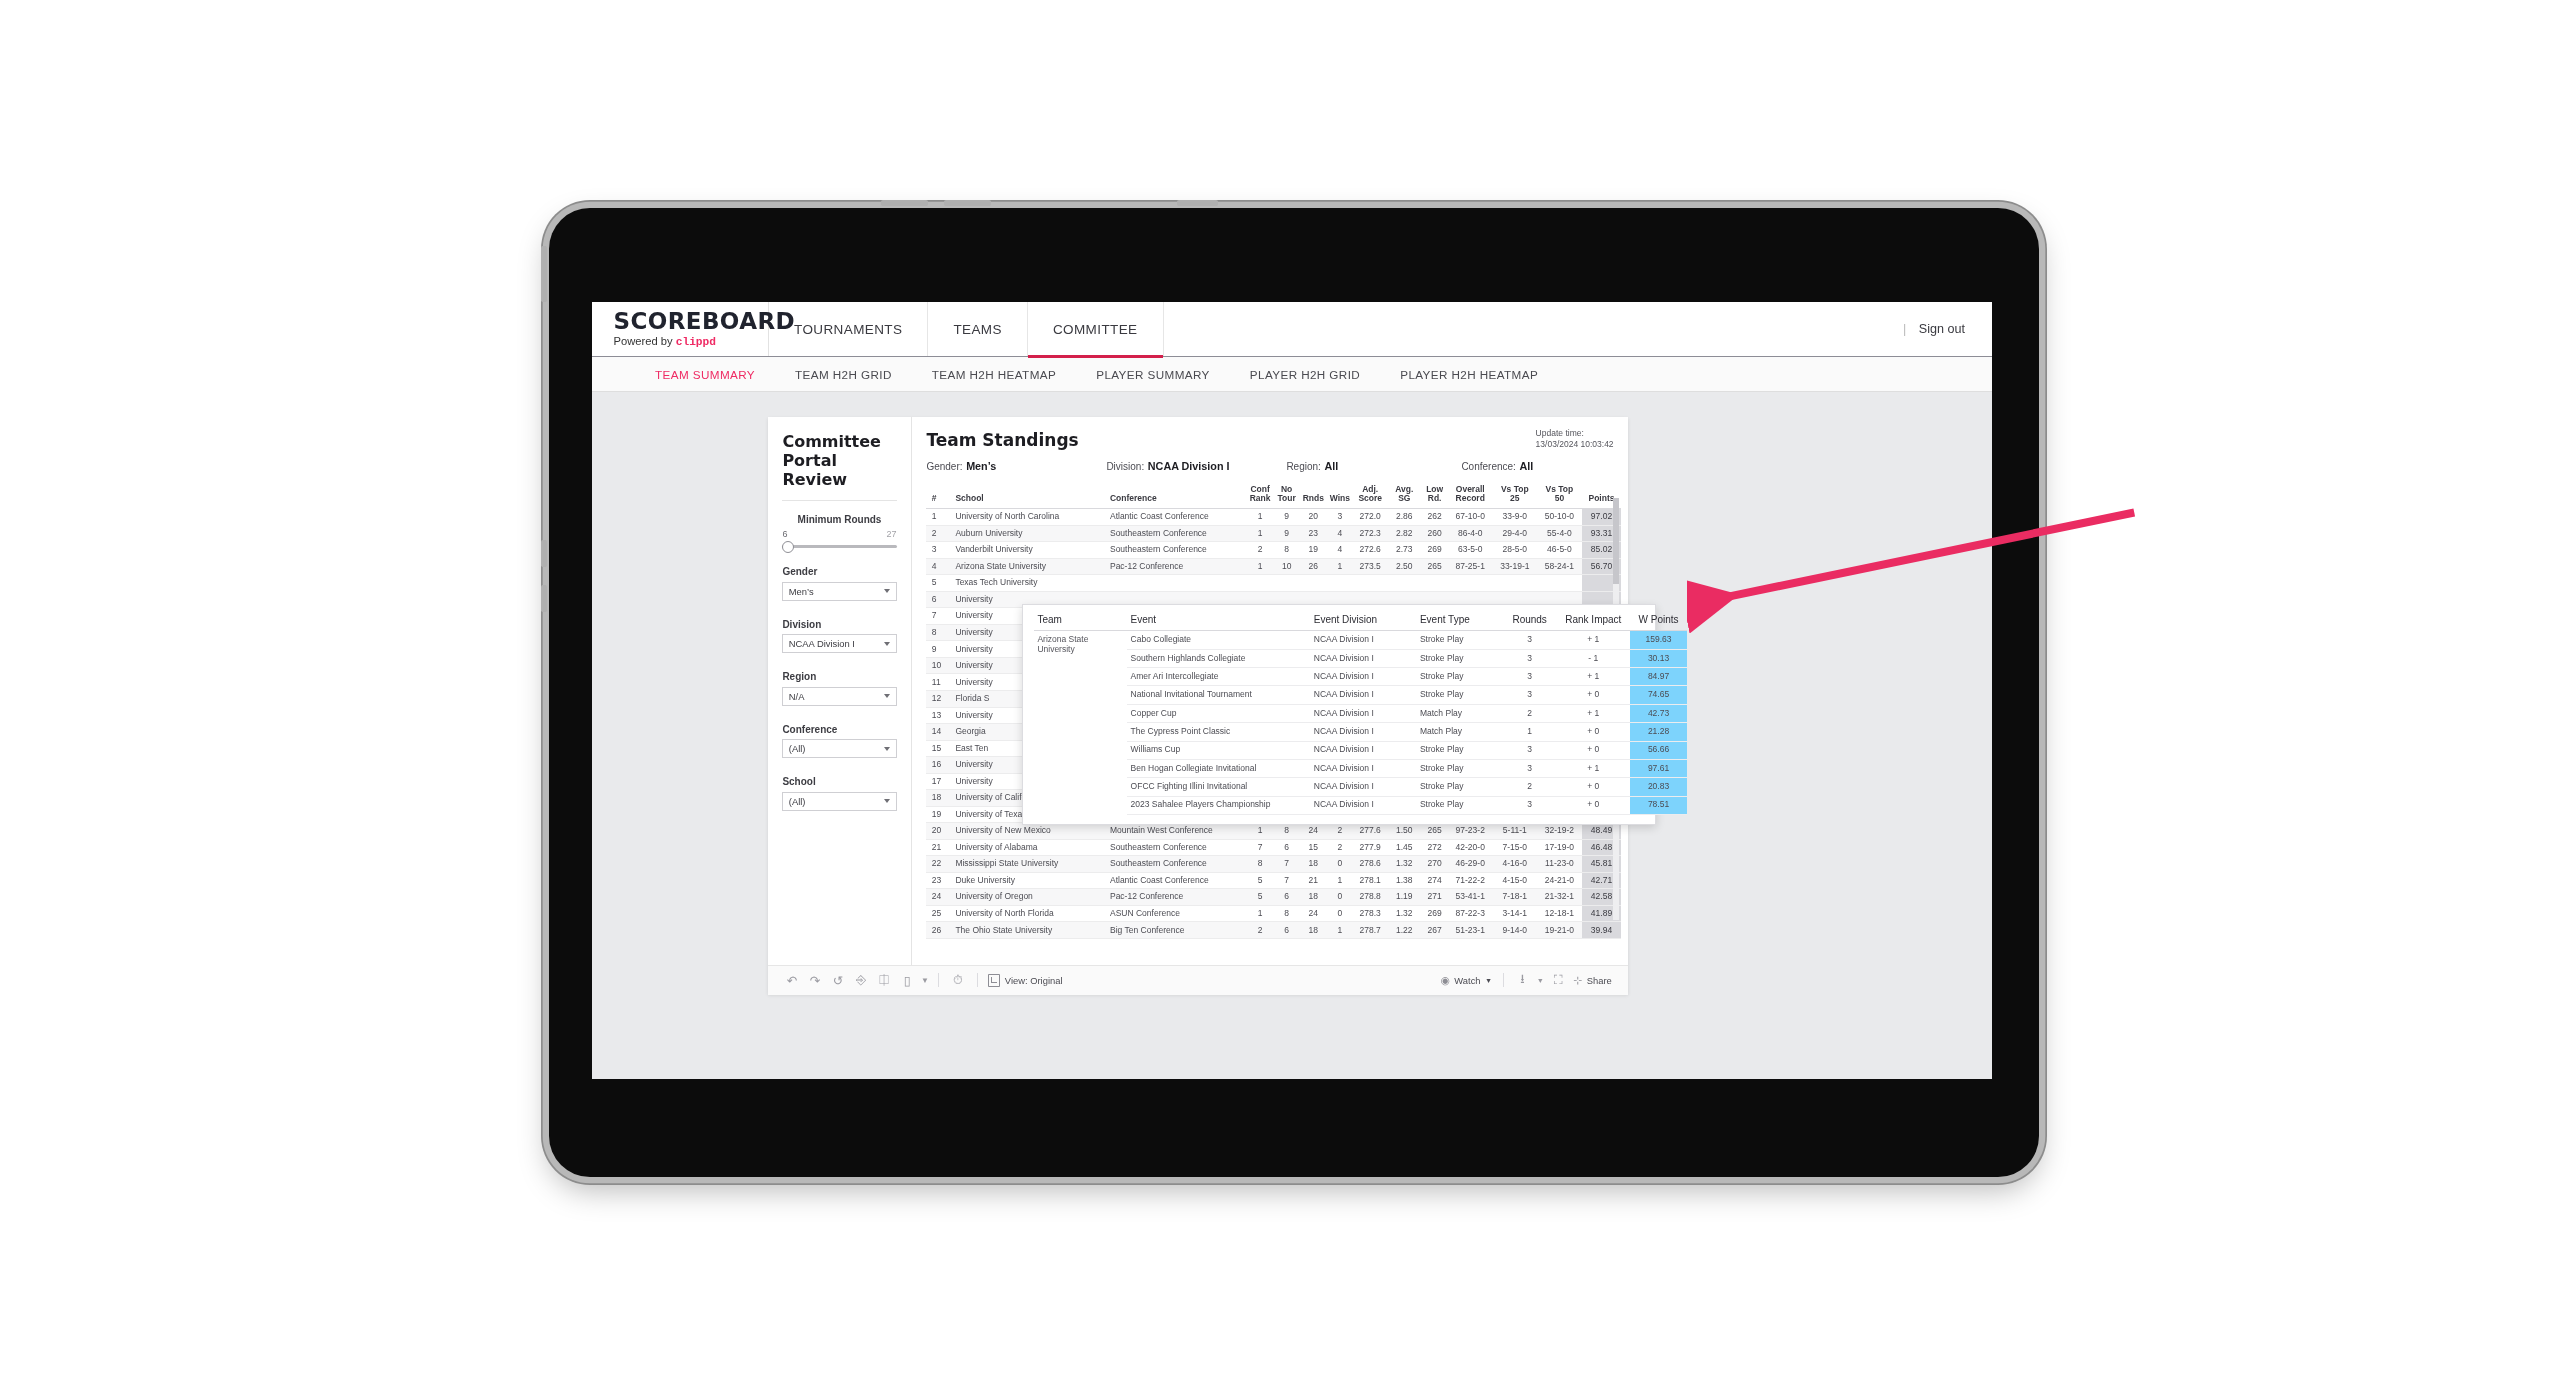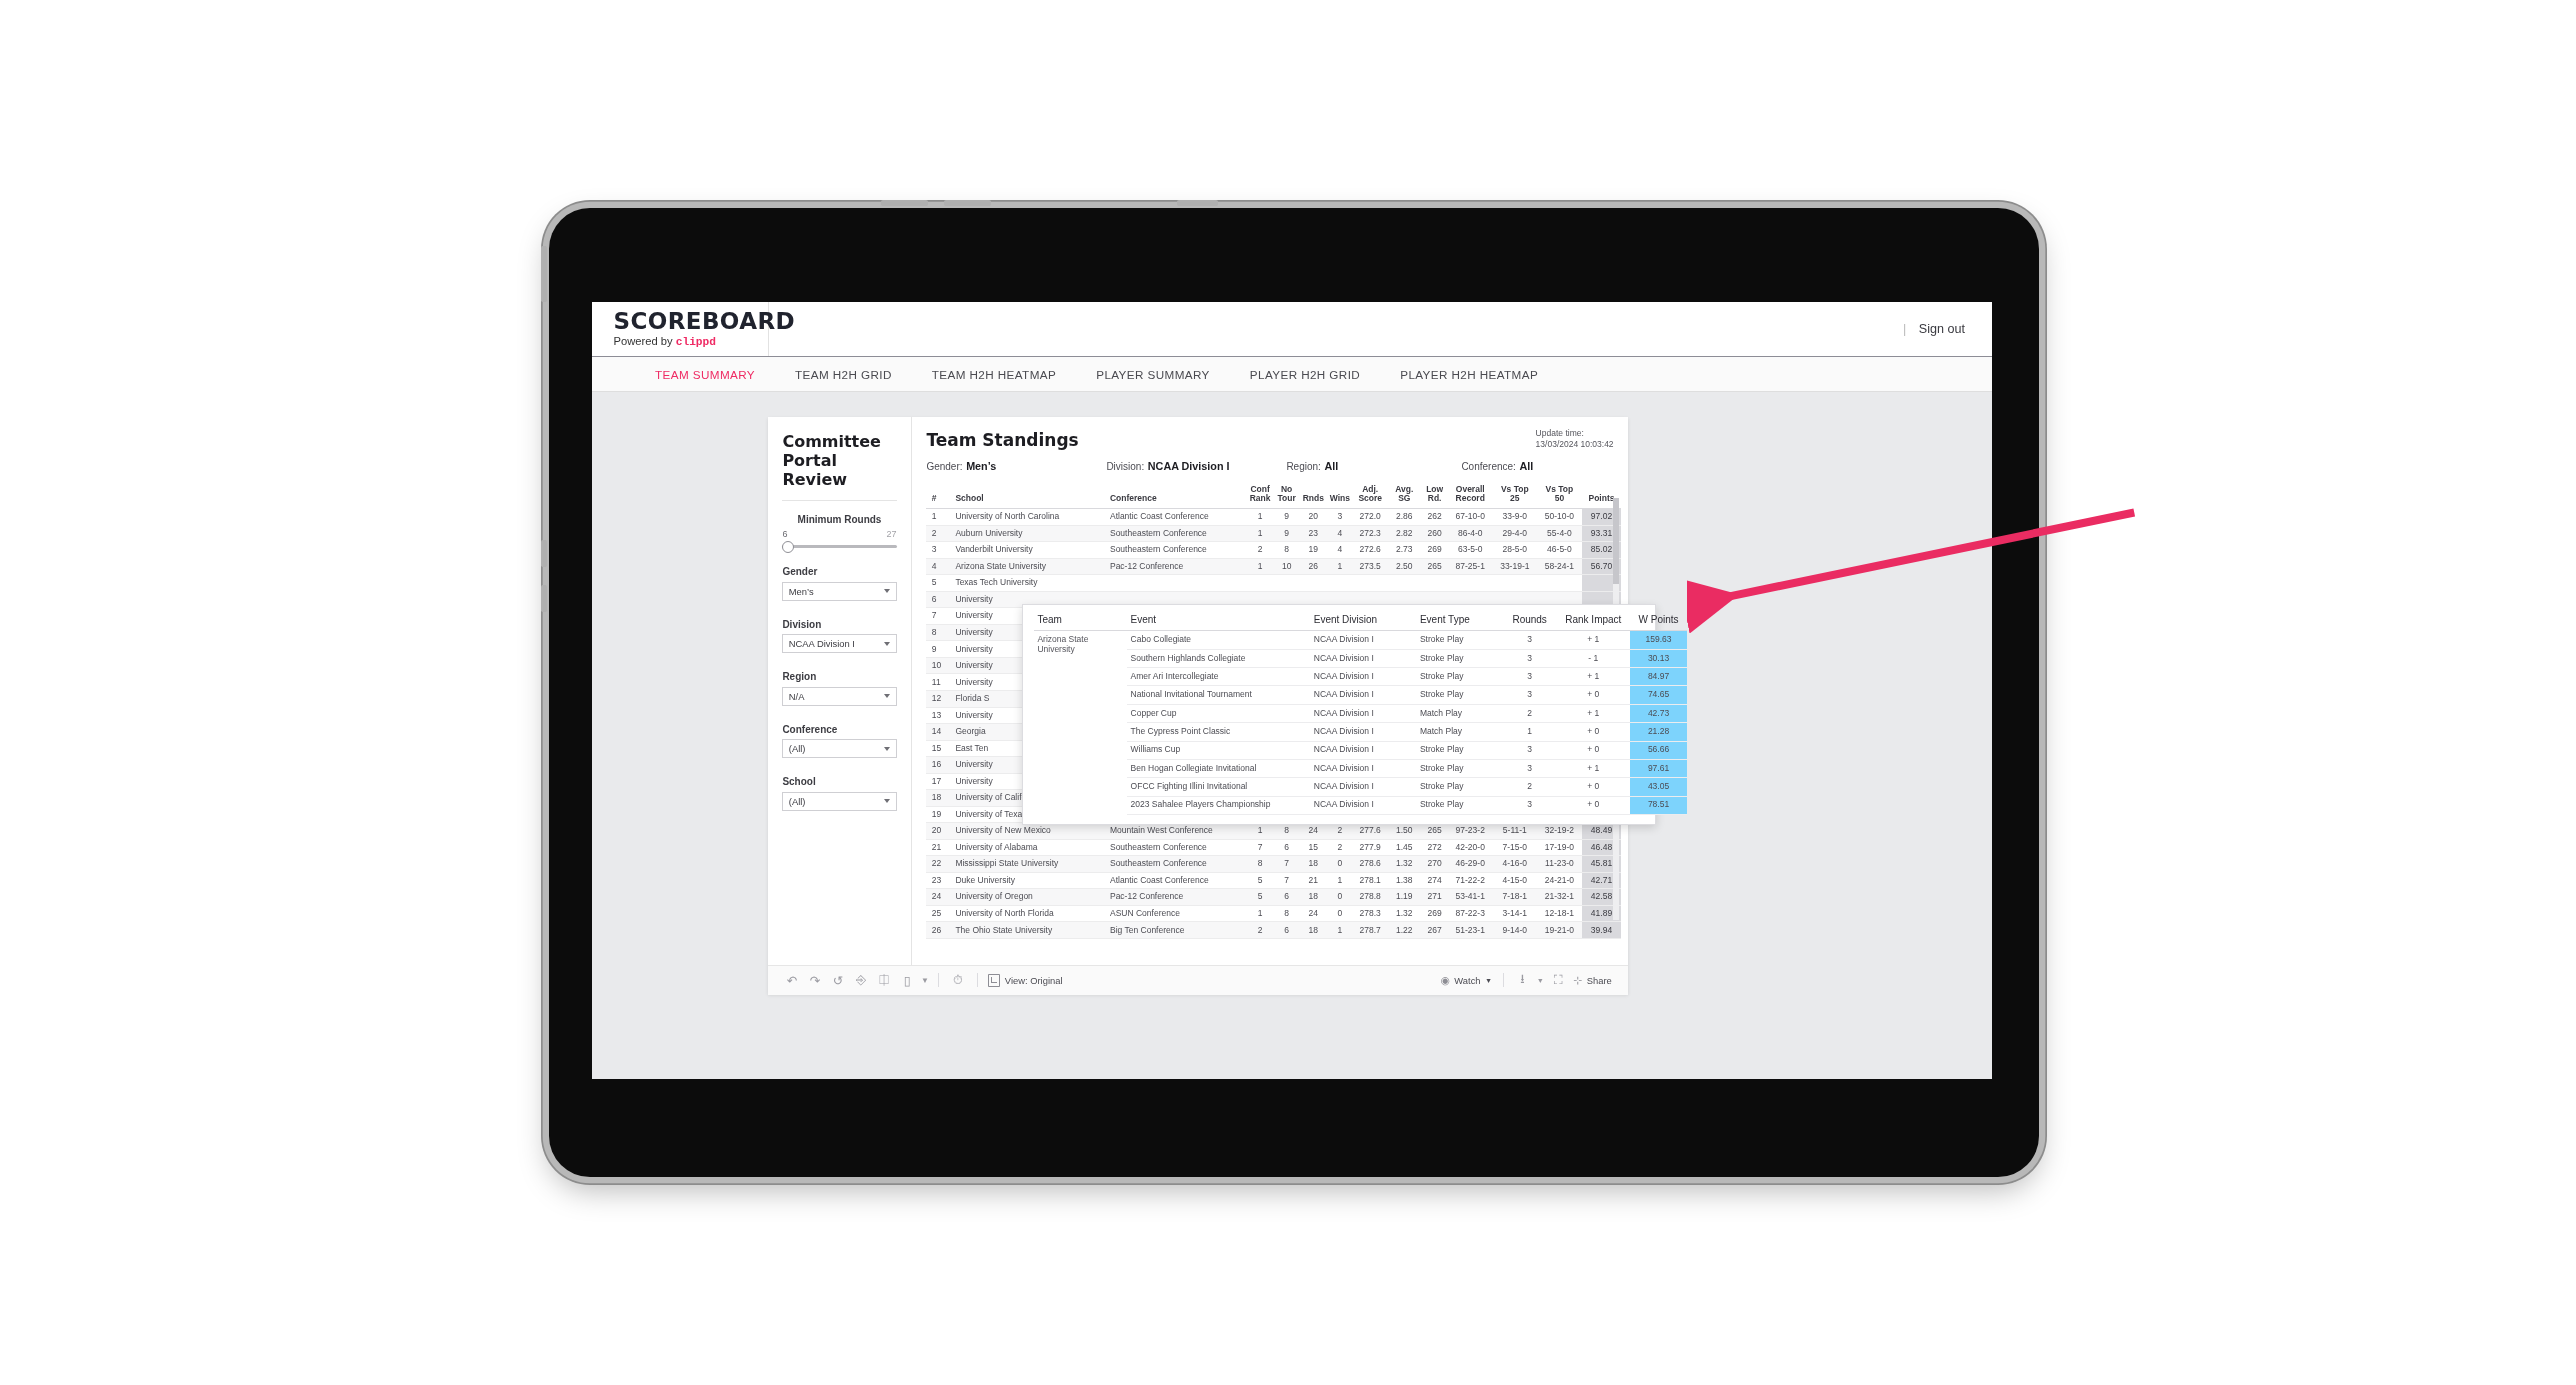--- a/index.html
+++ b/index.html
@@ -212,20 +212,25 @@
 
   <div class="viewport">
 
     <div class="appbar">
       <div class="brand">
         <div class="brand-name">SCOREBOARD</div>
         <div class="brand-sub">
           <span>Powered by</span>
           <b>clippd</b>
         </div>
+      </div>
+      <div class="topnav">
+        <div class="topnav-item">TOURNAMENTS</div>
+        <div class="topnav-item">TEAMS</div>
+        <div class="topnav-item active">COMMITTEE</div>
       </div>
       <div class="appbar-right">
         <span class="divider-v">|</span>
         <span class="signout">Sign out</span>
       </div>
     </div>
 
     <div class="subnav">
       <div class="subnav-item active">TEAM SUMMARY</div>
       <div class="subnav-item">TEAM H2H GRID</div>
@@ -840,21 +845,21 @@
                     <td class="t-rnds">3</td>
                     <td class="t-imp">+ 1</td>
                     <td class="t-pts wpts">97.61</td>
                   </tr>
                   <tr>
                     <td class="t-event">OFCC Fighting Illini Invitational</td>
                     <td class="t-div">NCAA Division I</td>
                     <td class="t-type">Stroke Play</td>
                     <td class="t-rnds">2</td>
                     <td class="t-imp">+ 0</td>
-                    <td class="t-pts wpts">43.05</td>
+                    <td class="t-pts wpts">20.83</td>
                   </tr>
                   <tr>
                     <td class="t-event">2023 Sahalee Players Championship</td>
                     <td class="t-div">NCAA Division I</td>
                     <td class="t-type">Stroke Play</td>
                     <td class="t-rnds">3</td>
                     <td class="t-imp">+ 0</td>
                     <td class="t-pts wpts">78.51</td>
                   </tr>
                 </tbody>

